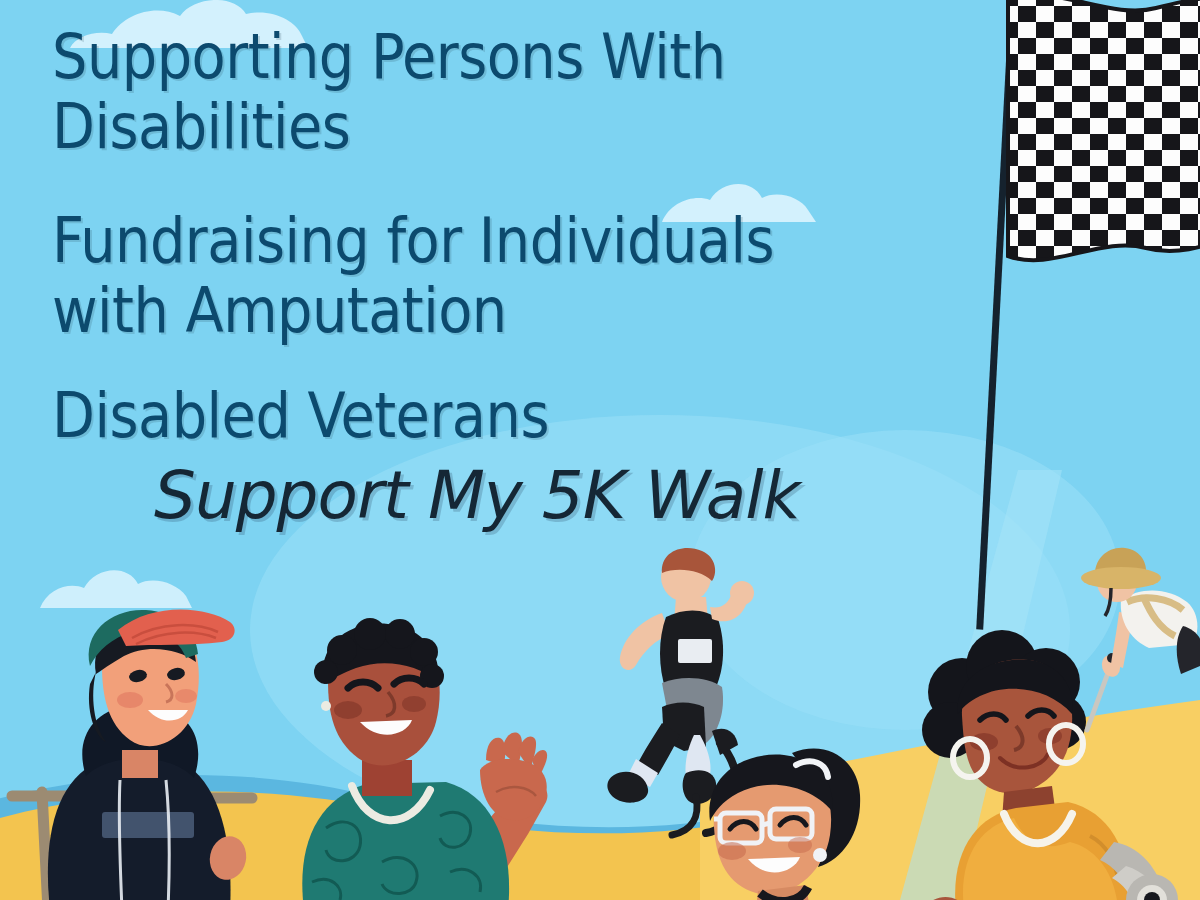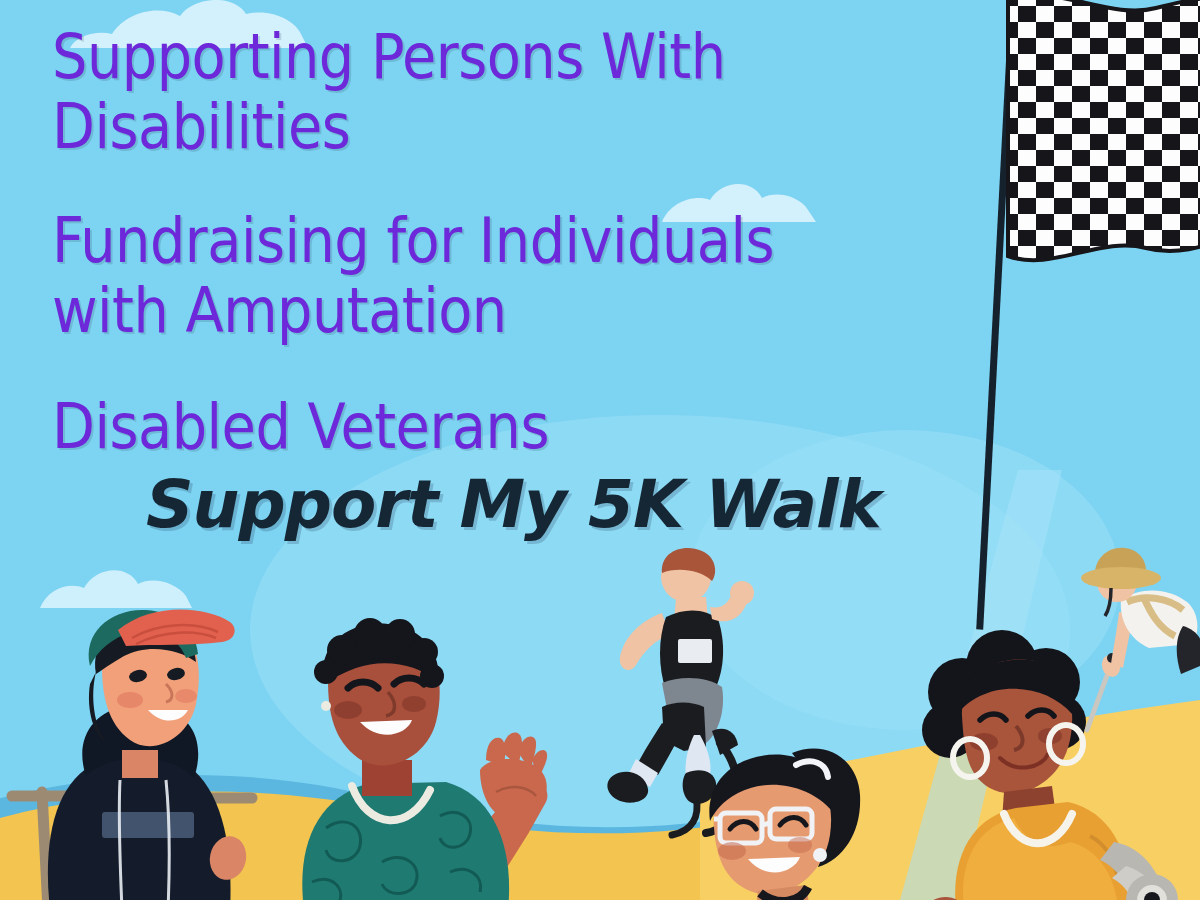--- a/index.html
+++ b/index.html
@@ -48,38 +48,38 @@
   }
   .sand {
     left: 0; top: 700px; width: 1200px; height: 220px;
   }
 
   
   .headlines {
     left: 52px; top: 22px; width: 860px;
   }
   .h-line {
-    color: #6d28d9;
+    color: #0c4a6e;
     font-weight: 400;
     font-size: 62px;
     line-height: 1.13;
     letter-spacing: -.5px;
     font-family: "DejaVu Sans", sans-serif;
     font-stretch: condensed;
     text-shadow: 2px 2px 0 rgba(40,70,90,.18);
     white-space: pre-line;
   }
   .blk1 { margin: 0 0 44px 0; }
-  .blk2 { margin: 0 0 46px 0; }
+  .blk2 { margin: 0 0 35px 0; }
   .blk3 { margin: 6px 0 6px 0; }
   .tagline {
-    margin: 0;
+    margin: 8px;
     padding-left: 94px;
     color: #152735;
-    font-weight: 700;
+    font-weight: 400;
     font-style: italic;
     font-size: 66px;
     line-height: 1.12;
     letter-spacing: -1px;
     font-family: "DejaVu Sans", sans-serif;
     text-shadow: 3px 3px 0 rgba(30,60,85,.22);
   }
 
   
   .flag-wrap { left: 960px; top: -10px; width: 250px; height: 640px; }

